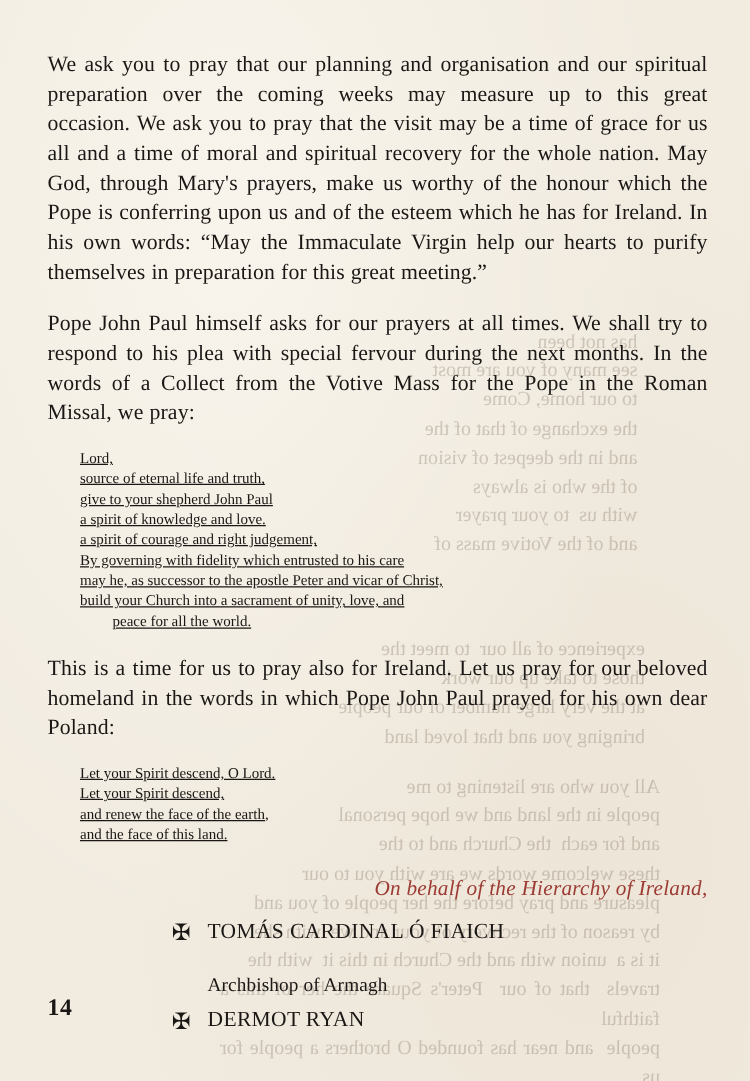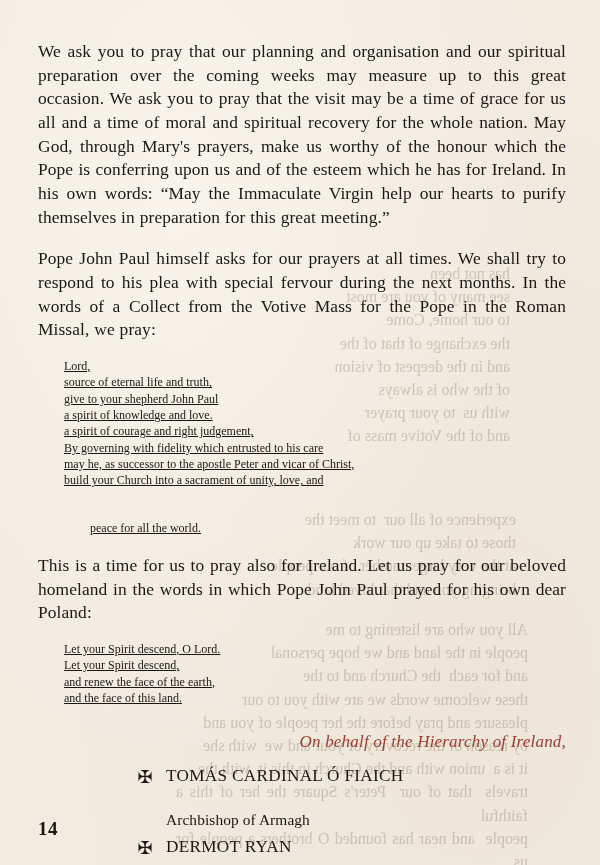--- a/index.html
+++ b/index.html
@@ -47,21 +47,20 @@
     line-height: 1.36;
     margin: 0 0 17px 0;
     padding-left: 26px;
     text-decoration: underline;
   }
   .verse .line {
     white-space: pre-wrap;
   }
   .verse .line.indent {
     padding-left: 26px;
-    margin-top: 31px;
   }
   .behalf {
     text-align: right;
     font-style: italic;
     font-size: 17px;
     color: #9c3b33;
     margin: 26px 0 14px 0;
     letter-spacing: 0.2px;
   }
   .signatories {
@@ -92,21 +91,21 @@
   .sig-title {
     font-size: 15.4px;
     line-height: 1.3;
     letter-spacing: 0.1px;
     margin-bottom: 4px;
     margin-top: 24px;
   }
   .page-number {
     position: absolute;
     left: 38px;
-    top: 818px;
+    top: 796px;
     font-size: 19px;
     font-weight: bold;
     letter-spacing: 0.5px;
   }
   
   .bleed {
     position: absolute;
     color: rgba(120, 104, 86, 0.30);
     font-family: "Liberation Serif", serif;
     font-size: 16px;

